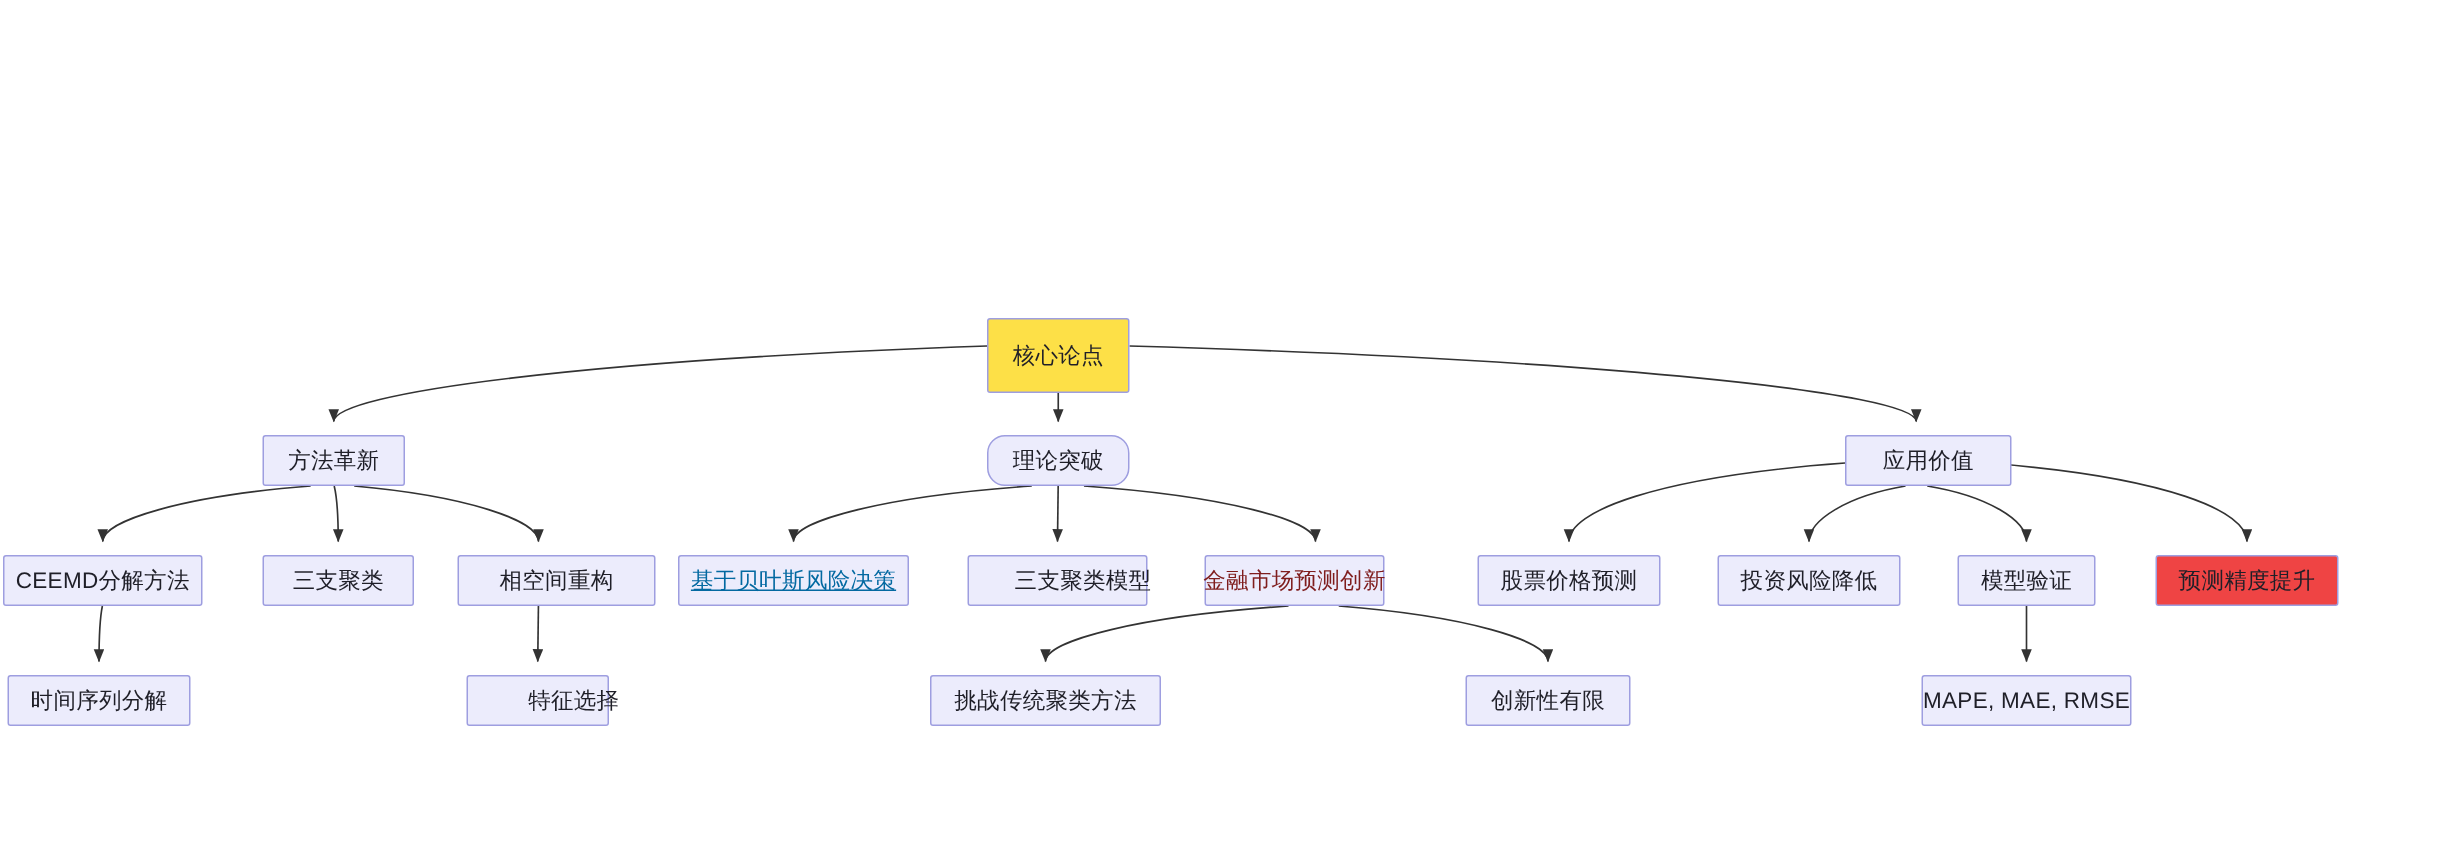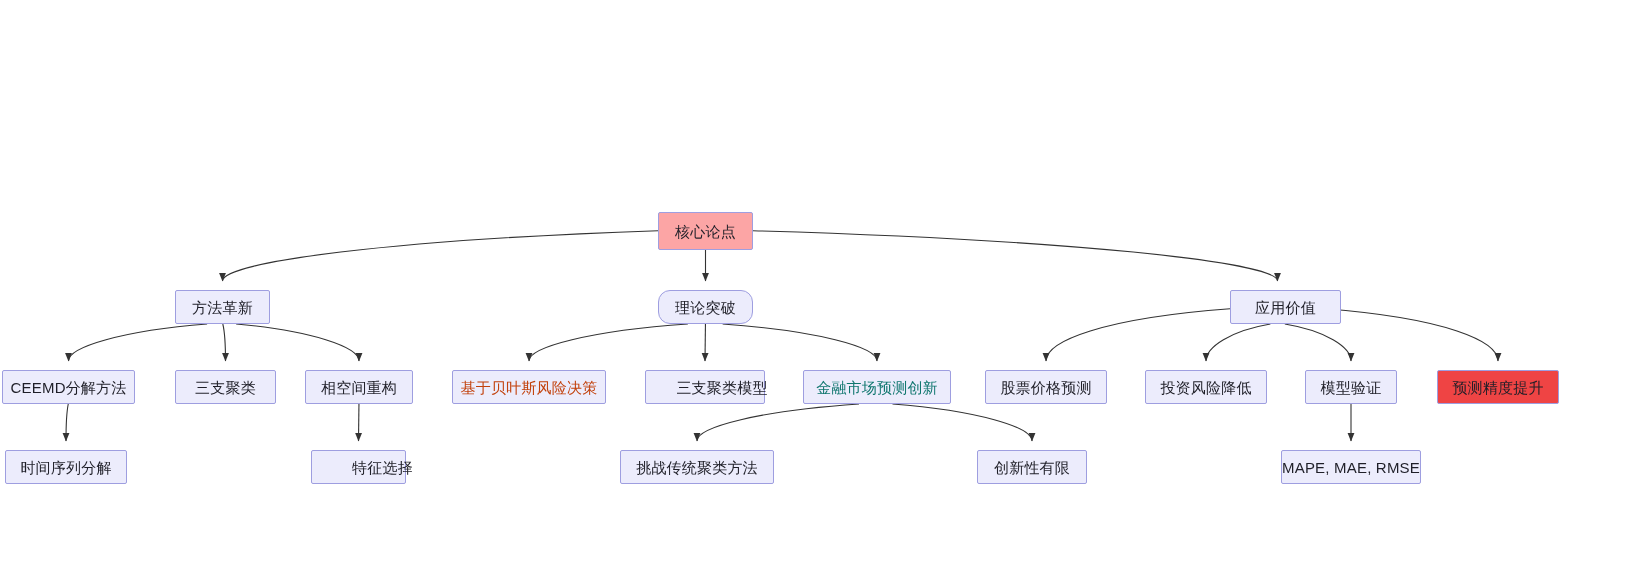--- a/index.html
+++ b/index.html
@@ -71,48 +71,48 @@
         <path d="M 1284.85 324 C 1325.2749999999999 330.66, 1351 346.94, 1351 361" fill="none" stroke="#333333" stroke-width="1.1" marker-end="url(#arrowhead)"></path>
         <path d="M 1325 308.7 C 1446.275 318.114, 1498 341.126, 1498 361" fill="none" stroke="#333333" stroke-width="1.1" marker-end="url(#arrowhead)"></path>
         <path d="M 68.25 404 C 66.875 410.66, 66 426.94, 66 441" fill="none" stroke="#333333" stroke-width="1.1" marker-end="url(#arrowhead)"></path>
         <path d="M 358.95 404 L 358.5 441" fill="none" stroke="#333333" stroke-width="1.1" marker-end="url(#arrowhead)"></path>
         <path d="M 859 404 C 760 410.66, 697 426.94, 697 441" fill="none" stroke="#333333" stroke-width="1.1" marker-end="url(#arrowhead)"></path>
         <path d="M 892.5 404 C 977.75 410.66, 1032 426.94, 1032 441" fill="none" stroke="#333333" stroke-width="1.1" marker-end="url(#arrowhead)"></path>
         <path d="M 1351 404 L 1351 441" fill="none" stroke="#333333" stroke-width="1.1" marker-end="url(#arrowhead)"></path>
       </g>
   </svg>
   <div id="node-layer">
-      <div class="node" id="node-core" style="left: 658px; top: 212px; width: 95px; height: 38px; background: #fca5a5; border-color: rgb(158, 158, 224); color: rgb(31, 31, 40);">
+      <div class="node" id="node-core" style="left: 658px; top: 212px; width: 95px; height: 50px; background: #fde047; border-color: rgb(158, 158, 224); color: rgb(31, 31, 40);">
         <span class="node-label">核心论点</span>
       </div>
       <div class="node" id="node-method" style="left: 175px; top: 290px; width: 95px; height: 34px; background: rgb(236, 236, 252); border-color: rgb(158, 158, 224); color: rgb(31, 31, 40);">
         <span class="node-label">方法革新</span>
       </div>
       <div class="node" id="node-theory" style="left: 658px; top: 290px; width: 95px; height: 34px; background: rgb(236, 236, 252); border-color: rgb(158, 158, 224); color: rgb(31, 31, 40); border-radius: 12px;">
         <span class="node-label">理论突破</span>
       </div>
       <div class="node" id="node-application" style="left: 1230px; top: 290px; width: 111px; height: 34px; background: rgb(236, 236, 252); border-color: rgb(158, 158, 224); color: rgb(31, 31, 40);">
         <span class="node-label">应用价值</span>
       </div>
       <div class="node" id="node-ceemd" style="left: 2px; top: 370px; width: 133px; height: 34px; background: rgb(236, 236, 252); border-color: rgb(158, 158, 224); color: rgb(31, 31, 40);">
         <span class="node-label">CEEMD分解方法</span>
       </div>
       <div class="node" id="node-threeway" style="left: 175px; top: 370px; width: 101px; height: 34px; background: rgb(236, 236, 252); border-color: rgb(158, 158, 224); color: rgb(31, 31, 40);">
         <span class="node-label">三支聚类</span>
       </div>
-      <div class="node" id="node-phase" style="left: 305px; top: 370px; width: 108px; height: 34px; background: rgb(236, 236, 252); border-color: rgb(158, 158, 224); color: rgb(31, 31, 40);">
+      <div class="node" id="node-phase" style="left: 305px; top: 370px; width: 132px; height: 34px; background: rgb(236, 236, 252); border-color: rgb(158, 158, 224); color: rgb(31, 31, 40);">
         <span class="node-label">相空间重构</span>
       </div>
-      <div class="node" id="node-bayes" style="left: 452px; top: 370px; width: 154px; height: 34px; background: rgb(236, 236, 252); border-color: rgb(158, 158, 224); color: #c2410c;">
+      <div class="node" id="node-bayes" style="left: 452px; top: 370px; width: 154px; height: 34px; background: rgb(236, 236, 252); border-color: rgb(158, 158, 224); color: #0369a1; text-decoration: underline;">
         <span class="node-label">基于贝叶斯风险决策</span>
       </div>
       <div class="node" id="node-twmodel" style="left: 645px; top: 370px; width: 120px; height: 34px; background: rgb(236, 236, 252); border-color: rgb(158, 158, 224); color: rgb(31, 31, 40); padding-left: 34px;">
         <span class="node-label">三支聚类模型</span>
       </div>
-      <div class="node" id="node-finance" style="left: 803px; top: 370px; width: 148px; height: 34px; background: rgb(236, 236, 252); border-color: rgb(158, 158, 224); color: #0f766e;">
+      <div class="node" id="node-finance" style="left: 803px; top: 370px; width: 120px; height: 34px; background: rgb(236, 236, 252); border-color: rgb(158, 158, 224); color: #7f1d1d;">
         <span class="node-label">金融市场预测创新</span>
       </div>
       <div class="node" id="node-stock" style="left: 985px; top: 370px; width: 122px; height: 34px; background: rgb(236, 236, 252); border-color: rgb(158, 158, 224); color: rgb(31, 31, 40);">
         <span class="node-label">股票价格预测</span>
       </div>
       <div class="node" id="node-risk" style="left: 1145px; top: 370px; width: 122px; height: 34px; background: rgb(236, 236, 252); border-color: rgb(158, 158, 224); color: rgb(31, 31, 40);">
         <span class="node-label">投资风险降低</span>
       </div>
       <div class="node" id="node-validate" style="left: 1305px; top: 370px; width: 92px; height: 34px; background: rgb(236, 236, 252); border-color: rgb(158, 158, 224); color: rgb(31, 31, 40);">
         <span class="node-label">模型验证</span>

